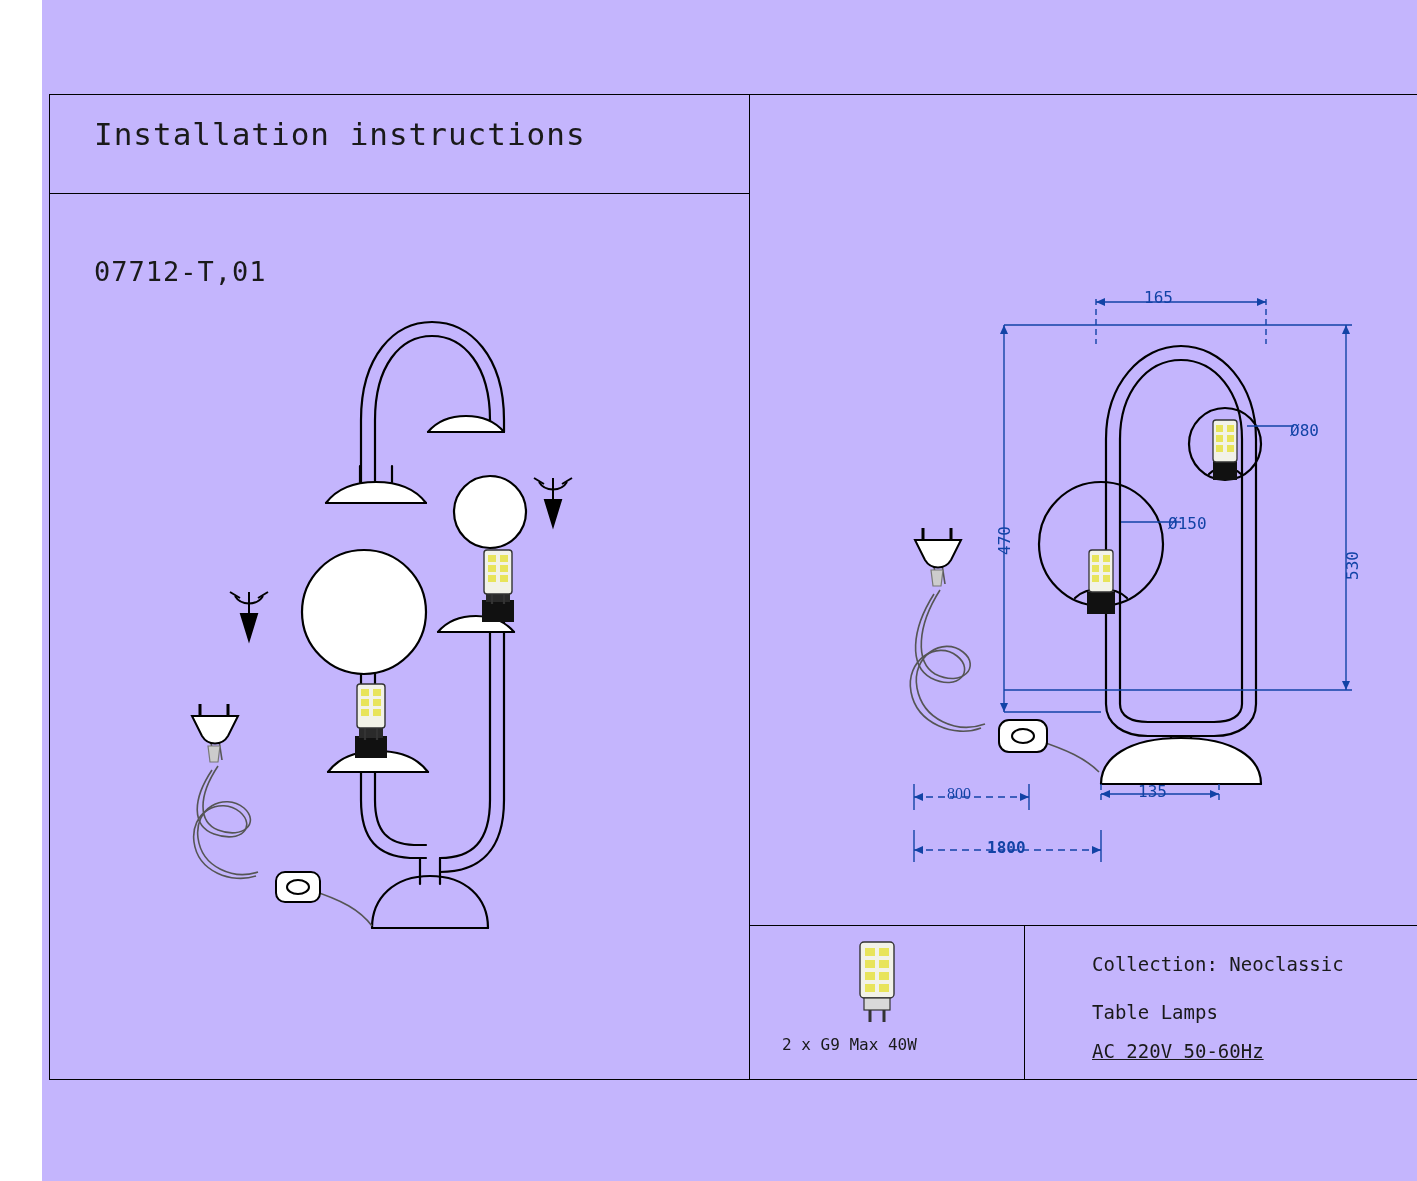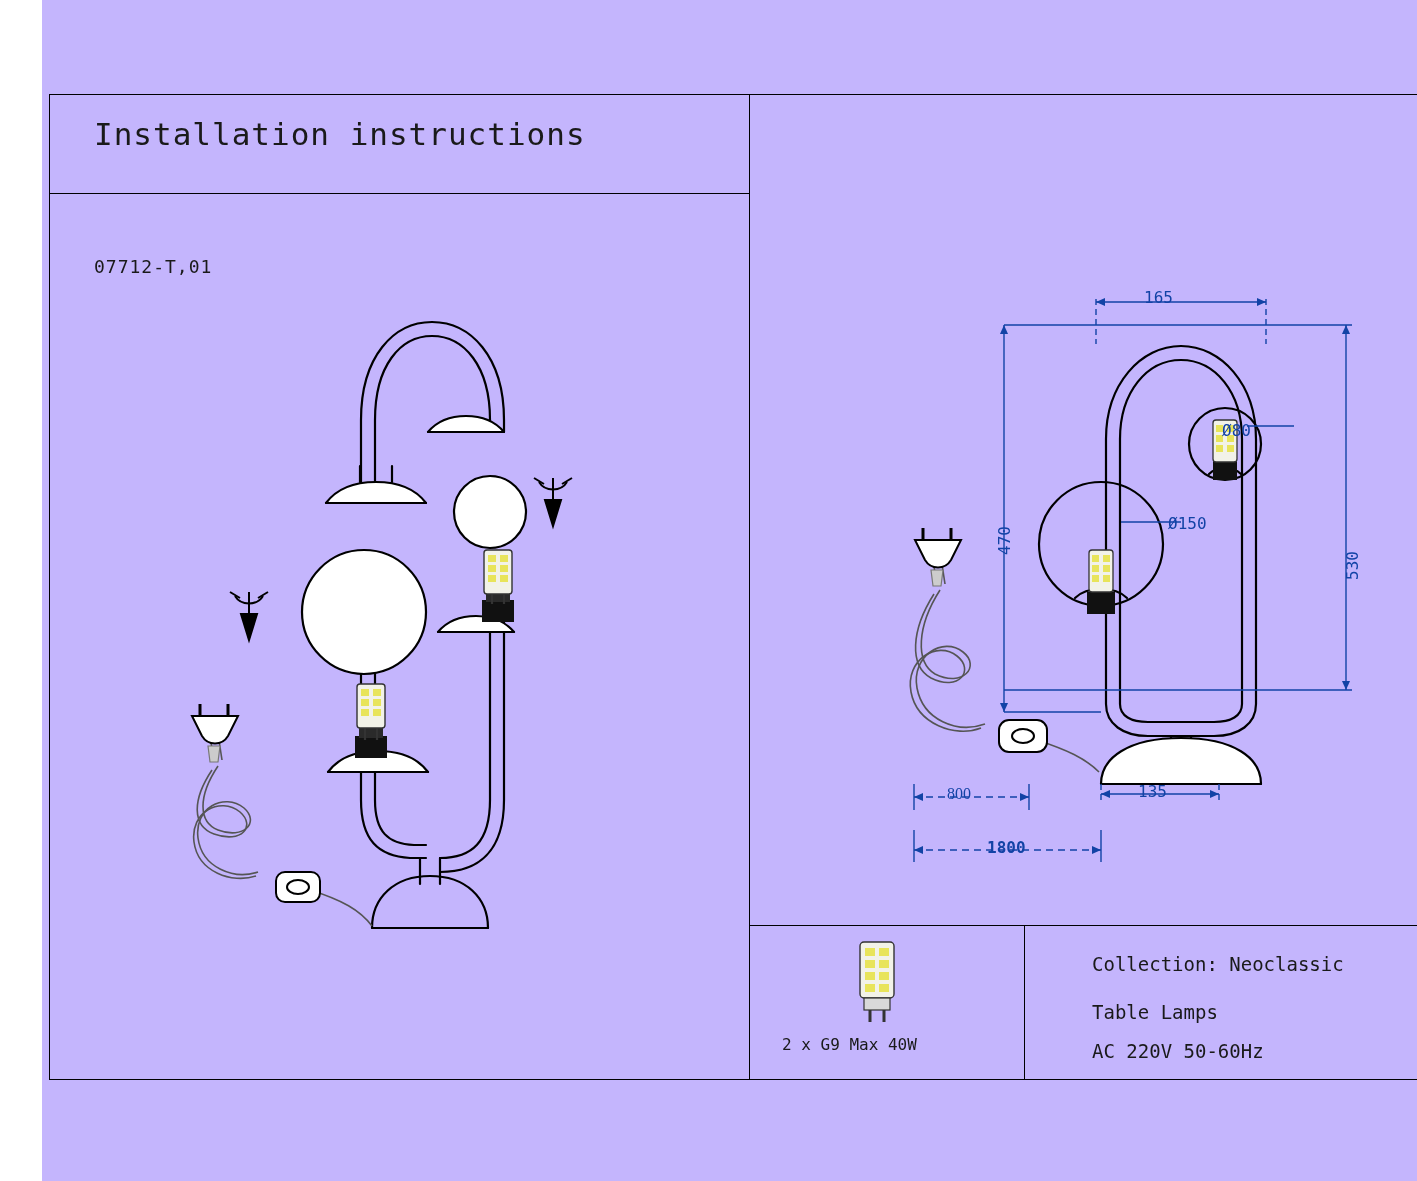--- a/index.html
+++ b/index.html
@@ -34,42 +34,42 @@
     left: 52px;
     top: 116px;
     font-size: 31px;
     letter-spacing: 1px;
     white-space: nowrap;
   }
   #model-code {
     position: absolute;
     left: 52px;
     top: 256px;
-    font-size: 18px;
+    font-size: 27px;
     letter-spacing: 1px;
     white-space: nowrap;
   }
 
   
   #bulb-caption {
     position: absolute;
     left: 740px;
     top: 1035px;
     font-size: 16px;
     white-space: nowrap;
   }
   .spec-line {
     position: absolute;
     left: 1050px;
     font-size: 19px;
     white-space: nowrap;
   }
   #spec-1 { top: 953px; text-align: center; }
   #spec-2 { top: 1001px; }
-  #spec-3 { top: 1040px; }
+  #spec-3 { top: 1040px; text-decoration: underline; }
 
   
   .dim {
     position: absolute;
     color: #1243a6;
     font-size: 16px;
     white-space: nowrap;
     font-family: "DejaVu Sans Mono", monospace;
   }
   .dim.rot {
@@ -306,21 +306,21 @@
 
       <path d="M165,736 L165,768"></path>
       <path d="M352,736 L352,768"></path>
       <path d="M165,756 L352,756" stroke-dasharray="7 5"></path>
       <path d="M165,756 l9,-4 v8 z" fill="#1243a6" stroke="none"></path>
       <path d="M352,756 l-9,-4 v8 z" fill="#1243a6" stroke="none"></path>
     </g>
   </svg>
 
   <div class="dim" style="left:1102px; top:288px;">165</div>
-  <div class="dim" style="left:1180px; top:421px;">Ø80</div>
+  <div class="dim" style="left:1248px; top:421px;">Ø80</div>
   <div class="dim" style="left:1126px; top:514px;">Ø150</div>
   <div class="dim rot" style="left:953px; top:555px;">470</div>
   <div class="dim rot" style="left:1301px; top:580px;">530</div>
   <div class="dim" style="left:1096px; top:782px;">135</div>
   <div class="dim" style="left:905px; top:785px;font-family:Liberation Serif, serif;">800</div>
   <div class="dim" style="left:945px; top:838px;font-weight:bold;">1800</div>
 
   <svg class="sv" width="160" height="110" viewBox="0 0 160 110" style="left:760px; top:930px;">
     <rect x="58" y="12" width="34" height="56" rx="4" fill="#f2f2e8" stroke="#333" stroke-width="1.4"></rect>
     <g fill="#e8e45a">

